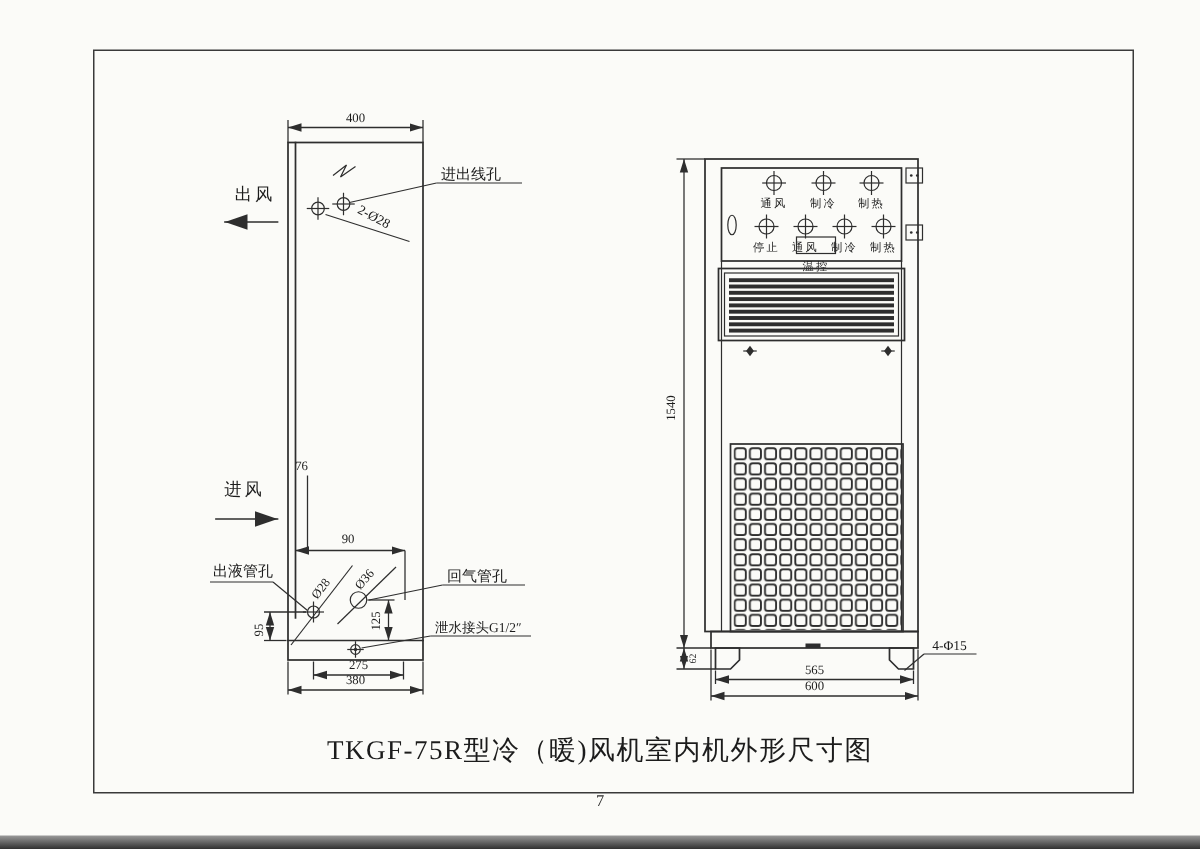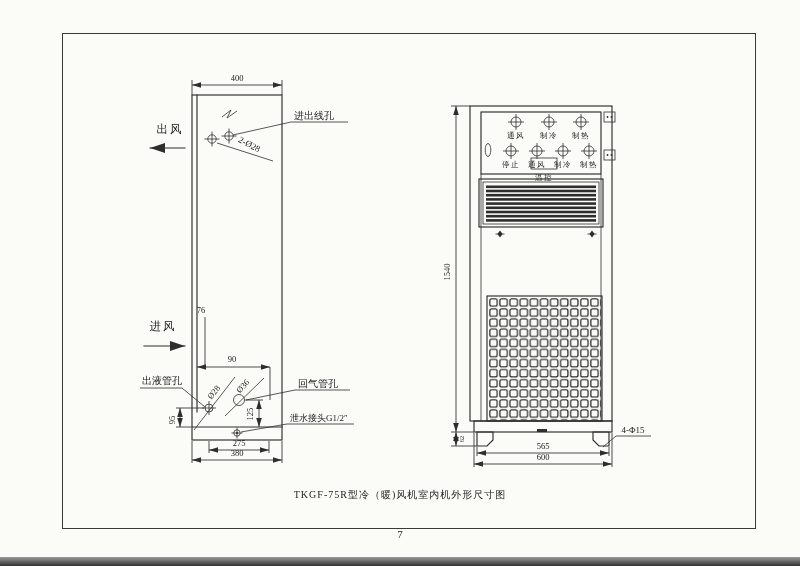--- a/index.html
+++ b/index.html
@@ -1,21 +1,21 @@
 <!DOCTYPE html>
 <html><head>
 <meta charset="utf-8">
 <style>
   html,body{margin:0;padding:0;background:#d8d8d4;}
   .stage{position:relative;width:800px;height:566px;background:#fbfbf8;overflow:hidden;
          font-family:"Liberation Serif","DejaVu Serif",serif;}
   .frame{position:absolute;left:62px;top:33px;width:692px;height:494px;
          border:1.6px solid #3a3a3a;}
   .title{position:absolute;left:100px;right:100px;top:488px;text-align:center;
-         font-size:10px;color:#1c1c1c;letter-spacing:1px;}
+         font-size:18px;color:#1c1c1c;letter-spacing:1px;}
   .pagenum{position:absolute;left:0;right:0;top:528px;text-align:center;
            font-size:11px;color:#2a2a2a;}
   .botstrip{position:absolute;left:0;top:557px;width:800px;height:9px;
             background:linear-gradient(#9a9a9a,#303030);}
   svg{position:absolute;left:0;top:0;}
   .ln{fill:none;stroke:#2e2e2e;stroke-width:1.15px;stroke-linecap:square;}
   .thin{fill:none;stroke:#2e2e2e;stroke-width:0.8px;}
   .dim{fill:none;stroke:#2e2e2e;stroke-width:0.85px;}
   .fl{fill:#2e2e2e;stroke:none;}
   text{fill:#1c1c1c;stroke:none;font-family:"Liberation Serif","DejaVu Serif",serif;}

